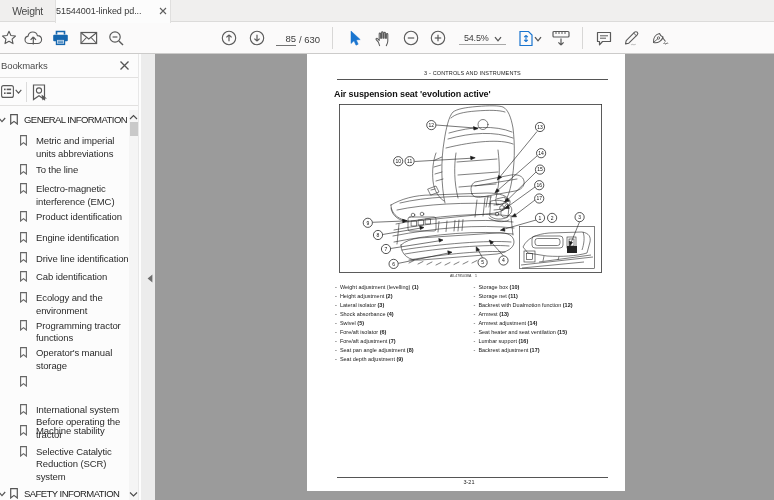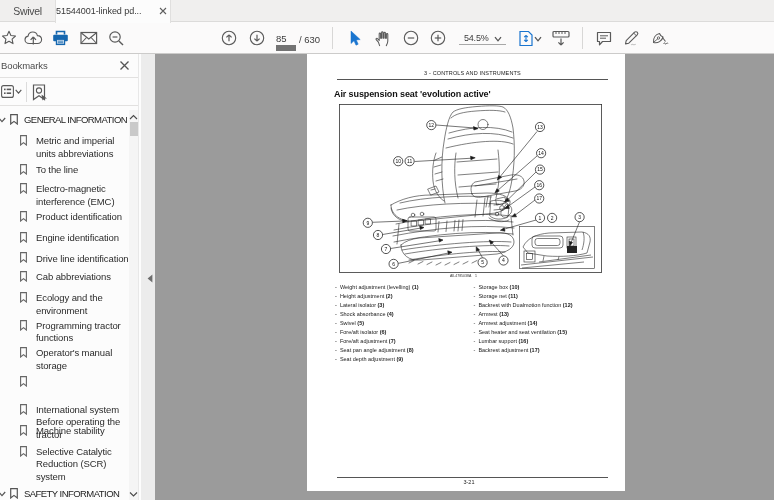--- a/index.html
+++ b/index.html
@@ -35,21 +35,21 @@
   
   #docarea { position:absolute; left:155px; top:54px; width:619px; height:446px; background:#9b9b9b; }
   #page { position:absolute; left:152px; top:0px; width:318px; height:437px; background:#fff;text-decoration:underline; }
   
   .pg { position:absolute; color:#1a1a1a; }
 </style>
 </head>
 <body>
 
 <div id="tabbar">
-  <div id="tabtools">Swivel</div>
+  <div id="tabtools">Weight</div>
   <div id="tabdoc">51544001-linked pd...<svg width="8" height="8" viewBox="0 0 8 8" style="position:absolute; left:103px; top:7px">
         <path d="M1 1 L7 7 M7 1 L1 7" stroke="#5f5f5f" stroke-width="1.1"></path>
       </svg></div>
 </div>
 
 <div id="toolbar">
 
   <svg width="16" height="16" viewBox="0 0 16 16" style="left:1px; top:8px">
     <path d="M8 1.3 L9.9 5.5 L14.5 6 L11.1 9.1 L12 13.6 L8 11.3 L4 13.6 L4.9 9.1 L1.5 6 L6.1 5.5 Z" fill="none" stroke="#5a5a5a" stroke-width="1.1" stroke-linejoin="round"></path>
   </svg>
@@ -82,21 +82,21 @@
   <svg width="16" height="16" viewBox="0 0 16 16" style="left:221px; top:8px">
     <circle cx="8" cy="8" r="6.7" fill="none" stroke="#5a5a5a" stroke-width="1.1"></circle>
     <path d="M8 11.3 L8 5.2 M8 4.8 L5.4 7.4 M8 4.8 L10.6 7.4" fill="none" stroke="#5a5a5a" stroke-width="1.2"></path>
   </svg>
 
   <svg width="16" height="16" viewBox="0 0 16 16" style="left:249px; top:8px">
     <circle cx="8" cy="8" r="6.7" fill="none" stroke="#5a5a5a" stroke-width="1.1"></circle>
     <path d="M8 4.7 L8 10.8 M8 11.2 L5.4 8.6 M8 11.2 L10.6 8.6" fill="none" stroke="#5a5a5a" stroke-width="1.2"></path>
   </svg>
 
-  <div class="tbtxt" style="left:276px; top:10.5px; width:20px; text-align:left; border-bottom:6px solid #737373; padding-bottom:1px; font-size:9.5px;">85</div>
+  <div class="tbtxt" style="left:276px; top:10.5px; width:20px; text-align:right; border-bottom:1px solid #737373; padding-bottom:1px; font-size:9.5px;">85</div>
   <div class="tbtxt" style="left:299px; top:11.5px; font-size:9.5px;">/&nbsp;630</div>
   <div class="tsep" style="left:332px;"></div>
 
   <svg width="14" height="17" viewBox="0 0 14 17" style="left:348px; top:8px">
     <path d="M3 1 L3 13.5 L6 10.8 L8 15.2 L10.2 14.2 L8.3 9.9 L12.2 9.6 Z" fill="#1a75cf" stroke="#1a75cf" stroke-width="0.5"></path>
   </svg>
 
   <svg width="17" height="17" viewBox="0 0 17 17" style="left:374px; top:8px">
     <path d="M5.6,15.6 L4.4,12.2 L2.2,9.6 C1.6,8.9 2.5,8 3.3,8.5 L5.2,10.4 L5.2,3.7 C5.2,2.7 6.6,2.7 6.6,3.7 L6.6,8.2 L7.6,8.2 L7.6,2.5 C7.6,1.5 9,1.5 9,2.5 L9,8.1 L10,8.1 L10,3 C10,2 11.4,2 11.4,3 L11.4,8.3 L12.4,8.3 L12.4,4.3 C12.4,3.3 13.8,3.3 13.8,4.3 L13.8,11 C13.8,13 13.1,14.3 12.3,15.6" fill="none" stroke="#5a5a5a" stroke-width="1.05" stroke-linejoin="round" stroke-linecap="round"></path>
   </svg>
@@ -212,21 +212,21 @@
     <div class="bmitem" style="left:36px; top:178.2px;">Engine identification</div>
 
     <svg class="bm2" width="7" height="11" viewBox="0 0 7 11" style="position:absolute; left:20px; top:198px">
         <path d="M0.6 0.6 L6.4 0.6 L6.4 10 L3.5 7.6 L0.6 10 Z" fill="none" stroke="#666" stroke-width="1.1"></path>
       </svg>
     <div class="bmitem" style="left:36px; top:198.5px;">Drive line identification</div>
 
     <svg class="bm2" width="7" height="11" viewBox="0 0 7 11" style="position:absolute; left:20px; top:217px">
         <path d="M0.6 0.6 L6.4 0.6 L6.4 10 L3.5 7.6 L0.6 10 Z" fill="none" stroke="#666" stroke-width="1.1"></path>
       </svg>
-    <div class="bmitem" style="left:36px; top:216.9px;">Cab abbreviations</div>
+    <div class="bmitem" style="left:36px; top:216.9px;">Cab identification</div>
 
     <svg class="bm2" width="7" height="11" viewBox="0 0 7 11" style="position:absolute; left:20px; top:238px">
         <path d="M0.6 0.6 L6.4 0.6 L6.4 10 L3.5 7.6 L0.6 10 Z" fill="none" stroke="#666" stroke-width="1.1"></path>
       </svg>
     <div class="bmitem" style="left:36px; top:238.4px;">Ecology and the<br>environment</div>
 
     <svg class="bm2" width="7" height="11" viewBox="0 0 7 11" style="position:absolute; left:20px; top:266px">
         <path d="M0.6 0.6 L6.4 0.6 L6.4 10 L3.5 7.6 L0.6 10 Z" fill="none" stroke="#666" stroke-width="1.1"></path>
       </svg>
     <div class="bmitem" style="left:36px; top:265.7px;">Programming tractor<br>functions</div>

